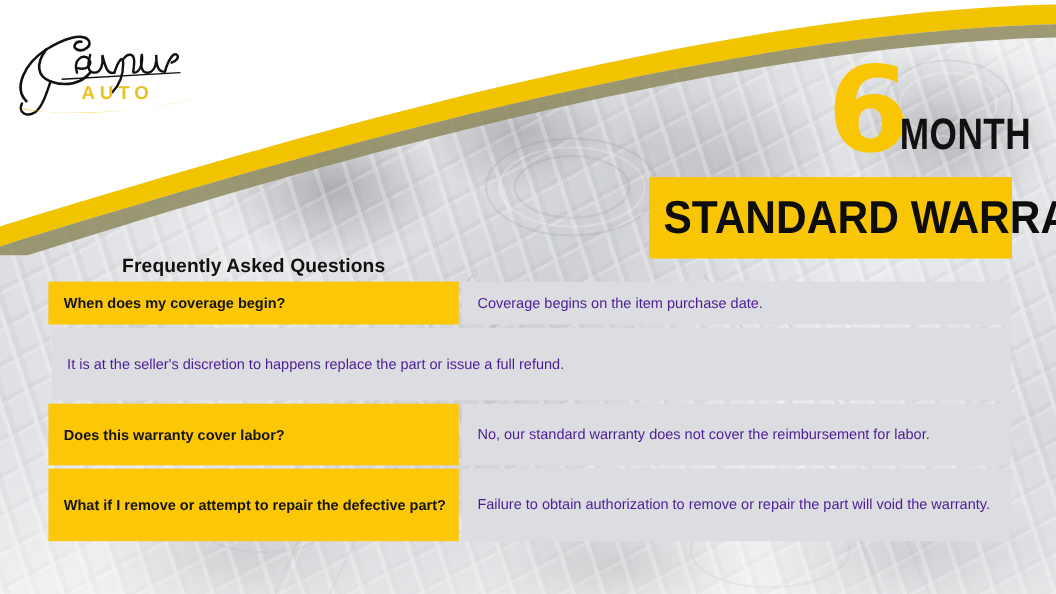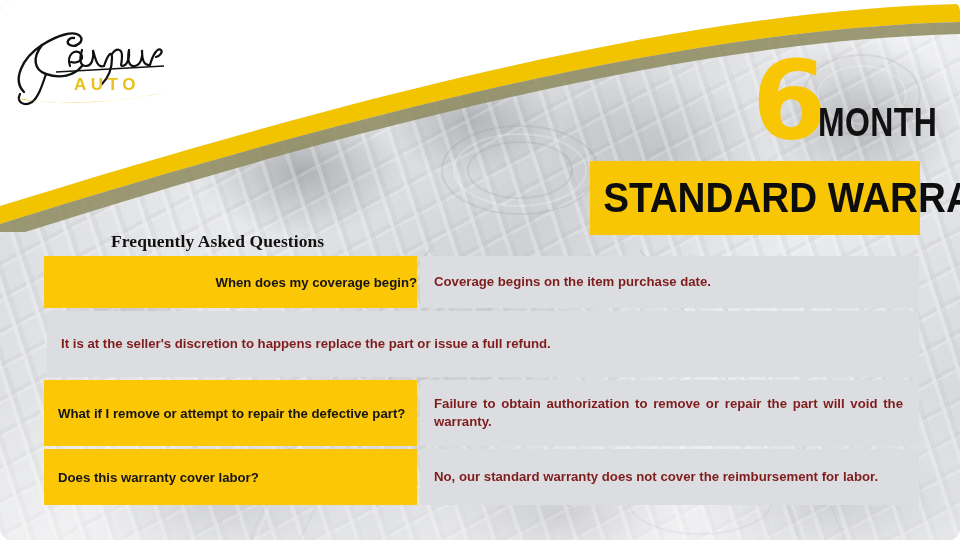--- a/index.html
+++ b/index.html
@@ -1,18 +1,18 @@
 <!DOCTYPE html>
 <html><head>
 <meta charset="utf-8">
 <style>
   html,body{margin:0;padding:0;background:#fff;}
   body{width:960px;height:540px;overflow:hidden;font-family:"Liberation Sans",sans-serif;}
 
-  #slide{position:relative;width:960px;height:540px;overflow:hidden;background:#ffffff;border-radius:12px;}
+  #slide{position:relative;width:960px;height:540px;overflow:hidden;background:#ffffff;}
 
   
   .bg-photo{position:absolute;left:0;top:0;width:960px;height:540px;
     background:
       radial-gradient(ellipse 120px 70px at 130px 330px, rgba(120,122,126,.42), rgba(120,122,126,0) 72%),
       radial-gradient(ellipse 150px 95px at 300px 170px, rgba(92,94,99,.40), rgba(92,94,99,0) 70%),
       radial-gradient(ellipse 130px 80px at 470px 120px, rgba(118,120,125,.38), rgba(118,120,125,0) 70%),
       radial-gradient(ellipse 160px 100px at 660px 150px, rgba(150,152,156,.34), rgba(150,152,156,0) 72%),
       radial-gradient(ellipse 140px 120px at 860px 120px, rgba(105,108,113,.40), rgba(105,108,113,0) 72%),
       radial-gradient(ellipse 180px 90px at 220px 505px, rgba(128,130,134,.38), rgba(128,130,134,0) 72%),
@@ -45,37 +45,37 @@
     letter-spacing:.5px;transform:scaleX(.80);transform-origin:left top;}
 
   .badge-bar{position:absolute;left:590px;top:161px;width:330px;height:74px;background:#F9C606;}
   .badge-bar-txt{position:absolute;left:0;top:16px;width:330px;text-align:center;
     font-size:42px;line-height:42px;font-weight:bold;color:#0d0d0d;
     font-family:"Liberation Sans",sans-serif;letter-spacing:0px;
     transform:scaleX(.92);transform-origin:center top;white-space:nowrap;}
 
   
   .faq-heading{position:absolute;left:111px;top:231px;font-size:17.5px;font-weight:bold;
-    color:#111;font-family:Liberation Serif, serif;letter-spacing:.1px;}
+    color:#111;font-family:Liberation Sans, sans-serif;letter-spacing:.1px;}
 
   
   .faq-table{position:absolute;left:44px;top:256px;width:875px;}
   .faq-row{display:flex;align-items:stretch;margin-bottom:3px;}
   .faq-row:last-child{margin-bottom:0;}
   .faq-q{width:373px;background:#FCC707;box-sizing:border-box;
     padding:13px 0 13px 14px;display:flex;align-items:center;}
   .faq-q span{font-size:13.2px;font-weight:bold;color:#151515;line-height:17px;
     font-family:"Liberation Sans",sans-serif;}
   .faq-gap{width:3px;background:transparent;}
   .faq-a{flex:1;background:#DCDDE1;box-sizing:border-box;
     padding:13px 16px 13px 14px;display:flex;align-items:center;}
-  .faq-a span{font-size:13.2px;color:#7f1d1d;line-height:18px;text-align:justify;
-    font-family:"Liberation Sans",sans-serif;display:block;width:100%;font-weight:bold;}
+  .faq-a span{font-size:13.2px;color:#4c1d95;line-height:18px;text-align:justify;
+    font-family:"Liberation Sans",sans-serif;display:block;width:100%;}
 
-  .r1 .faq-q, .r1 .faq-a{height:52px;justify-content:flex-end;}
+  .r1 .faq-q, .r1 .faq-a{height:39px;}
   .r2 .faq-q, .r2 .faq-a{height:66px;}
   .r3 .faq-q, .r3 .faq-a{height:56px;}
   .r4 .faq-q, .r4 .faq-a{height:66px;}
 </style>
 </head>
 <body>
 
 <div id="slide">
 
   <div class="bg-photo"></div>
@@ -143,34 +143,34 @@
       </div>
     </div>
 
     <div class="faq-row r2">
       <div class="faq-gap"></div>
       <div class="faq-a">
         <span>It is at the seller's discretion to happens replace the part or issue a full refund.</span>
       </div>
     </div>
 
+    <div class="faq-row r3">
+      <div class="faq-q">
+        <span>Does this warranty cover labor?</span>
+      </div>
+      <div class="faq-gap"></div>
+      <div class="faq-a">
+        <span>No, our standard warranty does not cover the reimbursement for labor.</span>
+      </div>
+    </div>
+
     <div class="faq-row r4">
       <div class="faq-q">
         <span>What if I remove or attempt to repair the defective part?</span>
       </div>
       <div class="faq-gap"></div>
       <div class="faq-a">
         <span>Failure to obtain authorization to remove or repair the part will void the warranty.</span>
       </div>
     </div>
 
-    <div class="faq-row r3">
-      <div class="faq-q">
-        <span>Does this warranty cover labor?</span>
-      </div>
-      <div class="faq-gap"></div>
-      <div class="faq-a">
-        <span>No, our standard warranty does not cover the reimbursement for labor.</span>
-      </div>
-    </div>
-
   </div>
 </div>
 
 </body></html>

